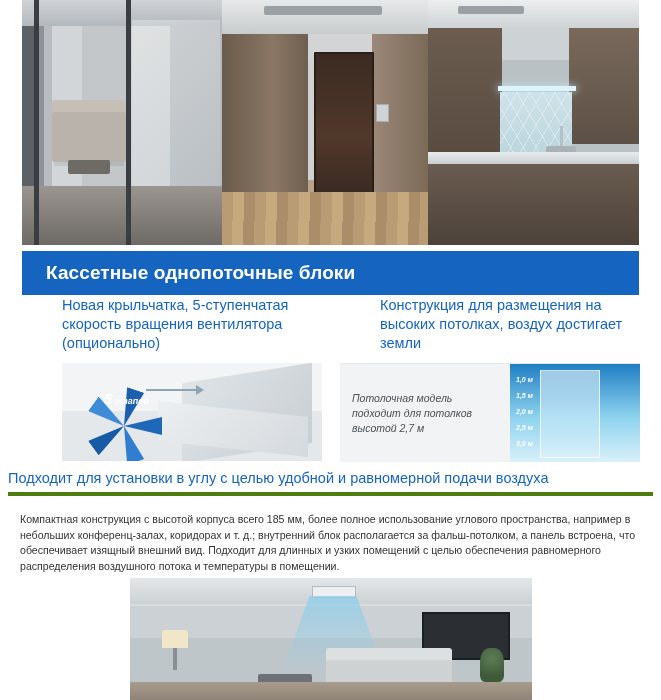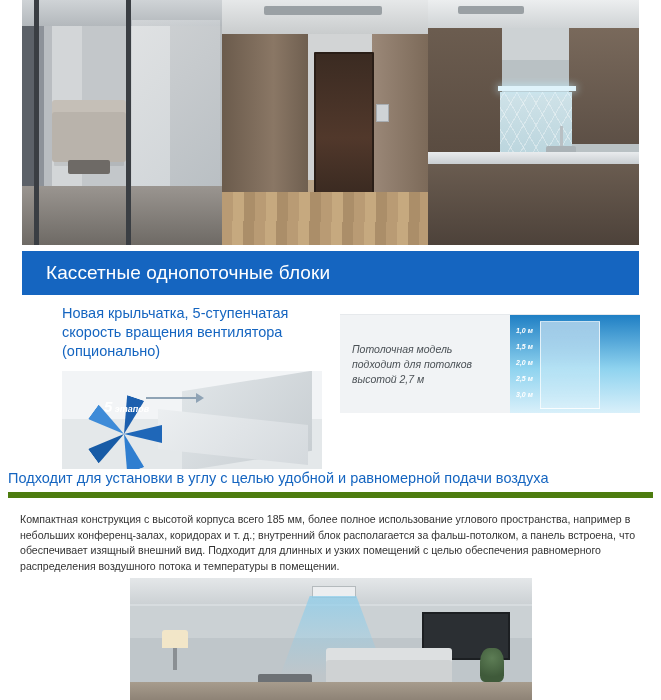--- a/index.html
+++ b/index.html
@@ -165,30 +165,30 @@
     top: 251px;
     width: 617px;
     height: 44px;
     background: #1565c0;
     display: flex;
     align-items: center;
   }
   .title-bar h1 {
     margin: 0 0 0 24px;
     font-size: 19px;
-    font-weight: normal;
+    font-weight: bold;
     color: #ffffff;
     letter-spacing: .1px;
   }
 
   
   .features {
     position: absolute;
     left: 22px;
-    top: 304px;
+    top: 296px;
     width: 617px;
     display: flex;
     gap: 18px;
   }
   .feature {
     width: 300px;
   }
   .feature h2 {
     margin: 0;
     font-size: 14.5px;
@@ -288,21 +288,21 @@
   .fh-scale div { height: 16px; }
 
   
   .section-head {
     position: absolute;
     left: 8px;
     top: 470px;
     width: 645px;
     font-size: 14.5px;
     color: #1565c0;
-    border-bottom: 6px solid #4d7c0f;
+    border-bottom: 4px solid #4d7c0f;
     padding-bottom: 6px;
   }
   .body-text {
     position: absolute;
     left: 8px;
     top: 500px;
     width: 648px;
     font-size: 10.6px;
     line-height: 15.5px;
     color: #333;
@@ -430,20 +430,21 @@
           <div class="blade b5" style="transform:rotate(288deg)"></div>
         </div>
         <div class="fan-label">
           <span class="num">5</span>
           <span>этапов</span>
         </div>
       </div>
     </div>
 
     <div class="feature">
+      <h2>Конструкция для размещения на высоких потолках, воздух достигает земли</h2>
       <div class="fig fig-height">
         <div class="fh-left">
           <p>Потолочная модель подходит для потолков высотой 2,7 м</p>
         </div>
         <div class="fh-right">
           <div class="fh-room"></div>
           <div class="fh-scale">
             <div>1,0 м</div>
             <div>1,5 м</div>
             <div>2,0 м</div>

